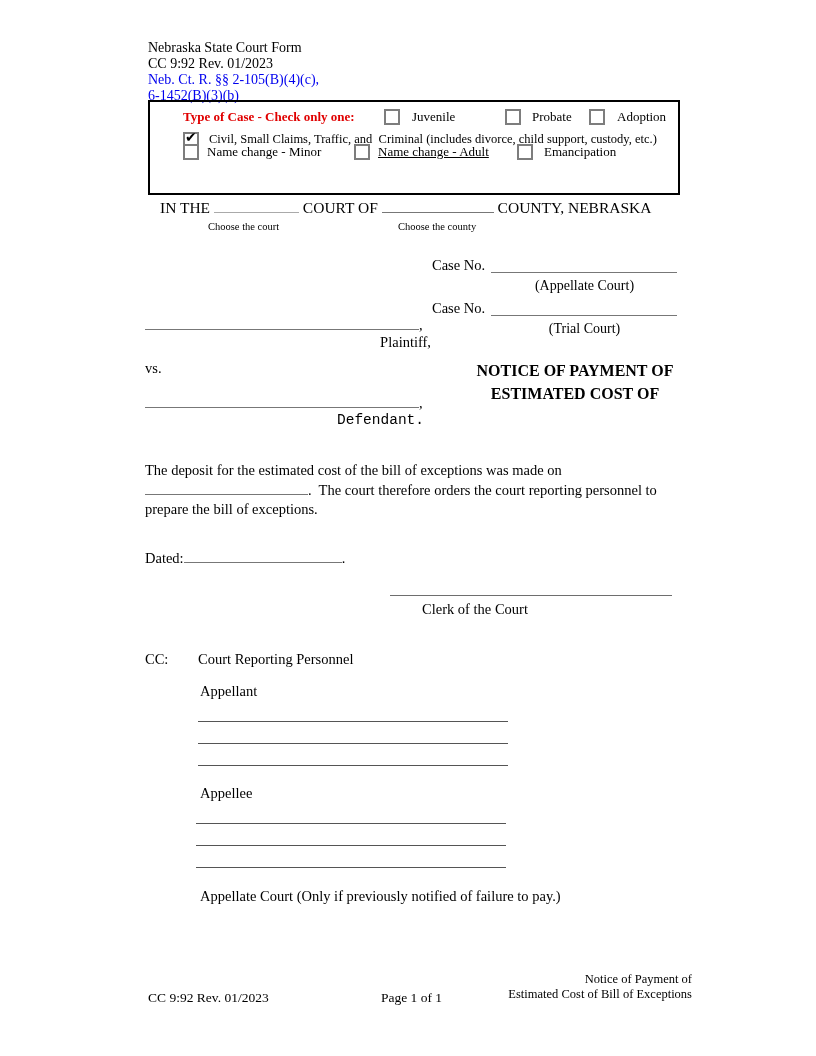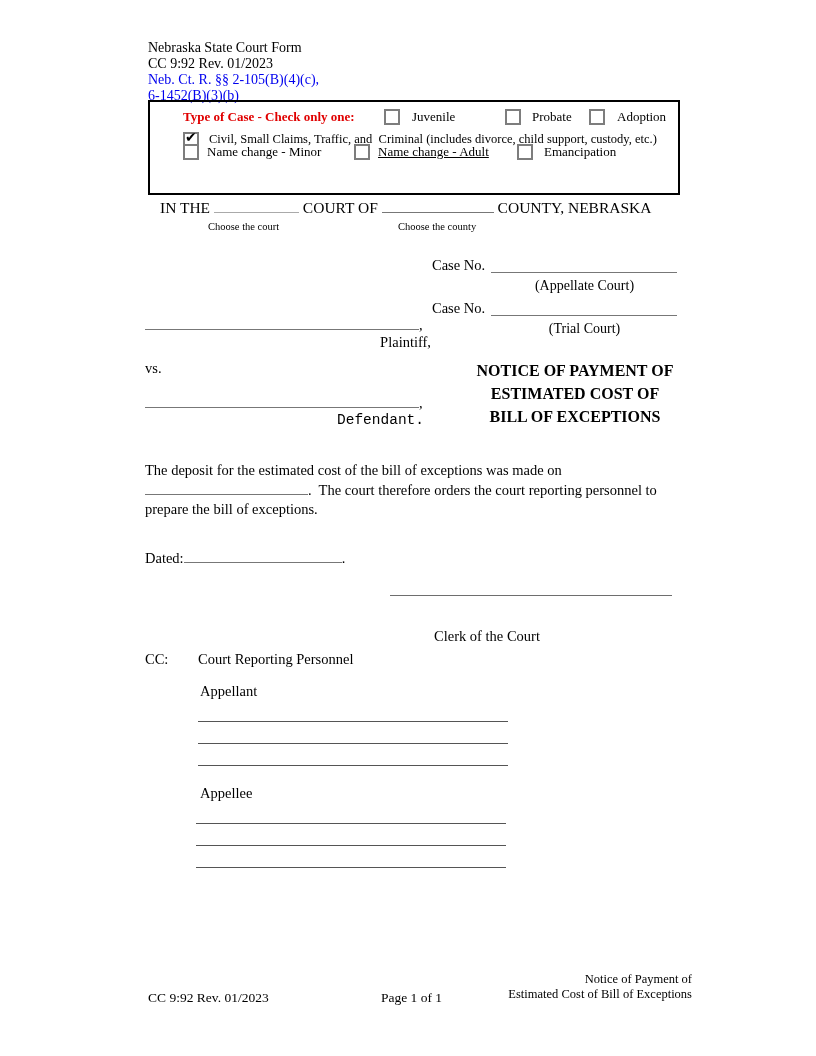--- a/index.html
+++ b/index.html
@@ -123,49 +123,49 @@
   <div class="abs fs14 right" style="left:145px; top:334px; width:286px;">Plaintiff,</div>
   <div class="abs fs14" style="left:145px; top:360px;">vs.</div>
   <div class="abs fs14" style="left:145px; top:390px;">
     <span class="uline mid" style="width:274px; height:17px;"></span><span>,</span>
   </div>
   <div class="abs fs14 right" style="left:145px; top:412px; width:279px;font-family:Liberation Mono, monospace;">Defendant.</div>
 
   <div class="abs doc-title">
     <div>NOTICE OF PAYMENT OF</div>
     <div>ESTIMATED COST OF</div>
-    <div>BILL OF EXCEPTIONS</div>
   </div>
 
   <div class="abs fs14" style="left:145px; top:547px;">
     <span>Dated:</span><span class="uline mid" style="width:158px; height:15px;"></span><span>.</span>
   </div>
 
   <div class="abs body-par">
     <span>The deposit for the estimated cost of the bill of exceptions was made on</span>
     <span class="uline mid" style="width:163px; height:14px;"></span><span class="prewrap">.  The court therefore orders the court reporting personnel to prepare the bill of exceptions.</span>
   </div>
 
   <div class="abs sigline" style="left:390px; top:577px; width:282px; height:18px;"></div>
-  <div class="abs fs14" style="left:434px; top:601px;margin-top:27px;">Clerk of the Court</div>
+  <div class="abs fs14" style="left:422px; top:601px;">Clerk of the Court</div>
 
   <div class="abs fs14" style="left:145px; top:651px;">CC:</div>
   <div class="abs fs14" style="left:198px; top:651px;">Court Reporting Personnel</div>
   <div class="abs fs14" style="left:200px; top:683px;">Appellant</div>
 
   <div class="abs ccline" style="left:198px; top:703px; width:310px; height:18px;"></div>
   <div class="abs ccline" style="left:198px; top:725px; width:310px; height:18px;"></div>
   <div class="abs ccline" style="left:198px; top:747px; width:310px; height:18px;"></div>
 
   <div class="abs fs14" style="left:200px; top:785px;">Appellee</div>
 
   <div class="abs ccline" style="left:196px; top:805px; width:310px; height:18px;"></div>
   <div class="abs ccline" style="left:196px; top:827px; width:310px; height:18px;"></div>
   <div class="abs ccline" style="left:196px; top:849px; width:310px; height:18px;"></div>
 
+  <div class="abs fs14" style="left:200px; top:888px;">Appellate Court (Only if previously notified of failure to pay.)</div>
 
   <div class="abs footer" style="left:148px; top:990px;">CC 9:92 Rev. 01/2023</div>
   <div class="abs footer" style="left:369px; top:990px;margin-left:12px;">Page 1 of 1</div>
   <div class="abs footer-right" style="left:460px; top:972px; width:232px;">
     <div>Notice of Payment of</div>
     <div>Estimated Cost of Bill of Exceptions</div>
   </div>
 
 </div>
 

